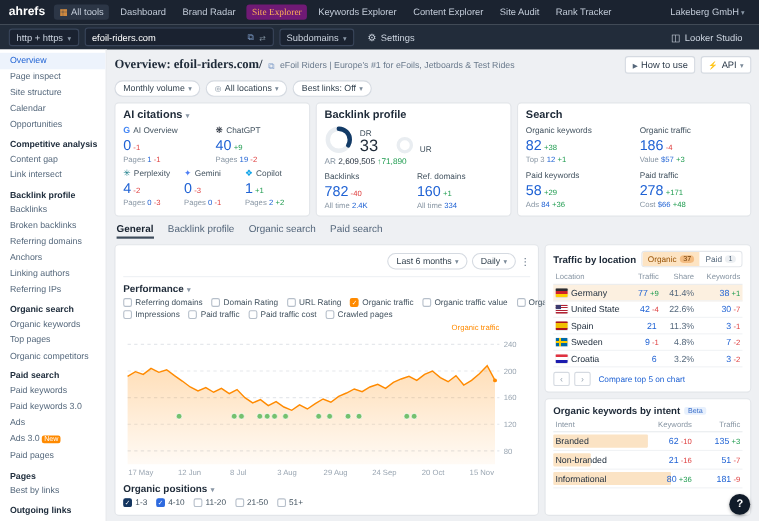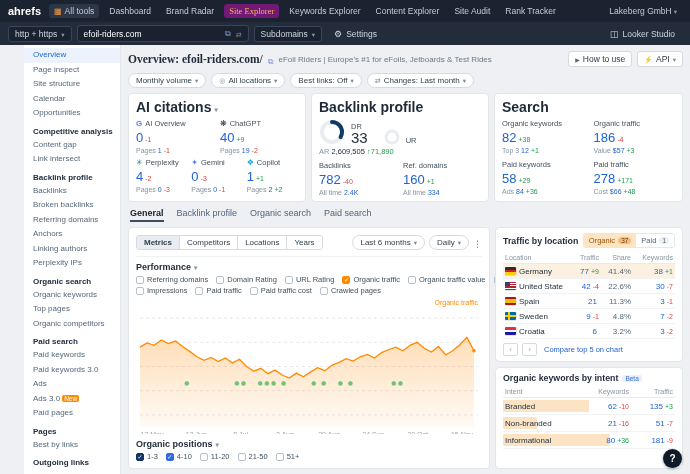--- a/index.html
+++ b/index.html
@@ -30,42 +30,42 @@
   .ic-ext::before { content:"⧉"; font-size:8px; color:#7e9cc8; }
   .ic-gear::before { content:"⚙"; font-size:9px; }
   .ic-looker::before { content:"◫"; font-size:9px; }
   .ic-play::before { content:"▶"; font-size:6px; color:#55677a; }
   .ic-bolt::before { content:"⚡"; font-size:7px; color:#55677a; }
   .ic-kebab::before { content:"⋮"; font-size:9px; color:#55677a; }
   .ic-pin::before { content:"◎"; font-size:7px; color:#7b8a99; }
   .ic-swap::before { content:"⇄"; font-size:7px; color:#7b8a99; }
 
   
-  .app { display:flex; height:429px;margin-left:24px; }
+  .app { display:flex; height:429px; }
   .sidebar { width:97px; min-width:97px; background:#fff; border-right:1px solid #e3e6ea; padding:3px 0; font-size:8px; overflow:hidden; }
   .side-item { padding:2px 9px; color:#55687c; white-space:nowrap; overflow:hidden; text-overflow:ellipsis; cursor:pointer; line-height:10.5px;}
   .side-item.active { color:#1f62d4; background:#edf3fc; }
   .side-title { font-weight:bold; color:#22303f; padding:6px 9px 2px; white-space:nowrap; }
   .badge-new { background:#ff8a00; color:#fff; font-size:6.5px; border-radius:2px; padding:0 2px; margin-left:2px; }
 
   .main { flex:1; min-width:0; padding:5px 7px; display:flex; flex-direction:column; gap:5px; overflow:hidden; }
 
   .ov-header { display:flex; align-items:center; gap:5px; }
   .ov-title { font-size:11.5px; font-weight:bold; white-space:nowrap;font-family:Liberation Serif, serif; }
   .ov-sub { font-size:8px; color:#6a7a8c; flex:1; white-space:nowrap; overflow:hidden; text-overflow:ellipsis; }
   .btn { background:#fff; border:1px solid #d5dae1; border-radius:3px; padding:2px 6px; font-size:8.5px; color:#2c3a4a; display:flex; gap:3px; align-items:center; white-space:nowrap; cursor:pointer; }
 
   .filters { display:flex; gap:5px; }
   .pill { background:#fff; border:1px solid #d5dae1; border-radius:10px; padding:2px 7px; font-size:8px; color:#33424f; display:flex; align-items:center; gap:3px; white-space:nowrap; cursor:pointer; }
 
   
   .stats-row { display:flex; gap:5px; }
   .panel { background:#fff; border:1px solid #e2e5e9; border-radius:4px; padding:5px 7px; }
   .p-ai { width:178px; } .p-bl { width:178px; } .p-search { flex:1; }
-  .panel-title { font-size:14px; font-weight:bold; display:flex; gap:3px; margin-bottom:4px; }
+  .panel-title { font-size:10px; font-weight:bold; display:flex; gap:3px; margin-bottom:4px; }
   .m-label { font-size:7.5px; color:#42525f; display:flex; gap:3px; align-items:center; white-space:nowrap;}
   .metric-value { font-size:13px; color:#1f62d4; cursor:pointer; }
   .chg { font-size:7px; margin-left:2px; }
   .chg.up { color:#1d9b4e; } .chg.down { color:#de3e3e; }
   .sub { font-size:7px; color:#8795a3; margin-top:1px; white-space:nowrap;}
   .sub .v { color:#1f62d4; }
   .ai-grid2 { display:grid; grid-template-columns:1fr 1fr; gap:2px 6px; margin-bottom:4px; }
   .ai-grid3 { display:grid; grid-template-columns:1fr 1fr 1fr; gap:2px 4px; }
   .ic-google::before { content:"G"; color:#4285F4; font-weight:bold; font-size:8px; }
   .ic-chatgpt::before { content:"❋"; color:#1b2330; font-size:8px; }
@@ -211,21 +211,21 @@
     <div class="side-title">Competitive analysis</div>
     <div class="side-item">Content gap</div>
     <div class="side-item">Link intersect</div>
 
     <div class="side-title">Backlink profile</div>
     <div class="side-item">Backlinks</div>
     <div class="side-item">Broken backlinks</div>
     <div class="side-item">Referring domains</div>
     <div class="side-item">Anchors</div>
     <div class="side-item">Linking authors</div>
-    <div class="side-item">Perplexity IPs</div>
+    <div class="side-item">Referring IPs</div>
 
     <div class="side-title">Organic search</div>
     <div class="side-item">Organic keywords</div>
     <div class="side-item">Top pages</div>
     <div class="side-item">Organic competitors</div>
 
     <div class="side-title">Paid search</div>
     <div class="side-item">Paid keywords</div>
     <div class="side-item">Paid keywords 3.0</div>
     <div class="side-item">Ads</div>
@@ -263,25 +263,20 @@
         </span>
       <span class="pill">
           <i class="ic-pin"></i>
           <span>All locations</span>
           <i class="caret"></i>
         </span>
       <span class="pill">
           <span>Best links: Off</span>
           <i class="caret"></i>
         </span>
-      <span class="pill">
-          <i class="ic-swap"></i>
-          <span>Changes: Last month</span>
-          <i class="caret"></i>
-        </span>
     </div>
 
     <div class="stats-row">
 
       <div class="panel p-ai">
         <div class="panel-title">
             <span>AI citations</span>
             <i class="caret"></i>
           </div>
         <div class="ai-grid2">
@@ -392,26 +387,20 @@
       <span class="tab active">General</span>
       <span class="tab">Backlink profile</span>
       <span class="tab">Organic search</span>
       <span class="tab">Paid search</span>
     </div>
 
     <div class="content">
 
       <div class="panel chart-panel">
         <div class="mt-toolbar">
-          <div class="seg-group">
-            <span class="seg active">Metrics</span>
-            <span class="seg">Competitors</span>
-            <span class="seg">Locations</span>
-            <span class="seg">Years</span>
-          </div>
           <div class="mt-right">
             <span class="pill">
                 <span>Last 6 months</span>
                 <i class="caret"></i>
               </span>
             <span class="pill">
                 <span>Daily</span>
                 <i class="caret"></i>
               </span>
             <i class="ic-kebab"></i>

